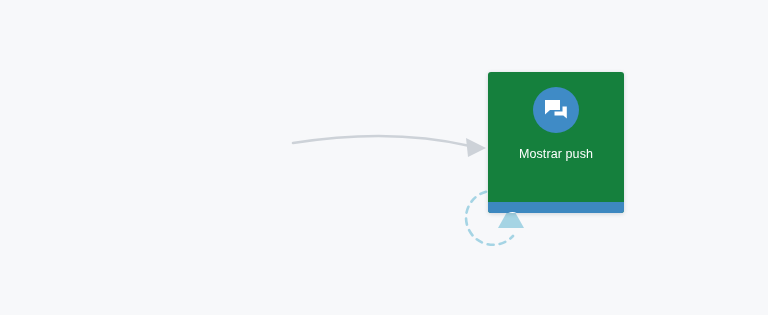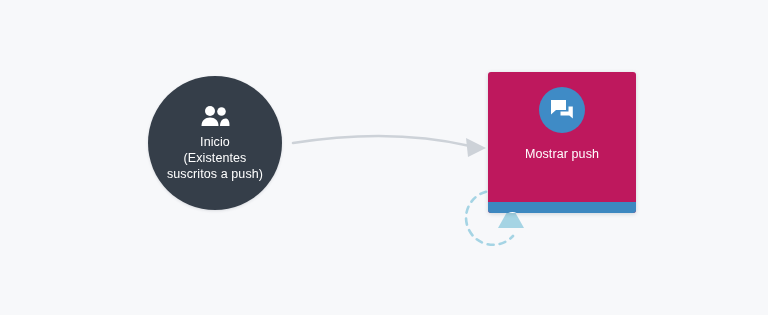--- a/index.html
+++ b/index.html
@@ -61,24 +61,24 @@
     text-align: center;
     letter-spacing: 0.1px;
     white-space: pre-line;
   }
 
   
   .action-card {
     position: absolute;
     left: 488px;
     top: 72px;
-    width: 148px;
+    width: 136px;
     height: 141px;
     border-radius: 3px;
-    background: #be185d;
+    background: #15803d;
     box-shadow: 0 1px 4px rgba(40,60,80,0.18);
     overflow: hidden;
     display: flex;
     flex-direction: column;
     gap: 40px;
   }
   .card-body {
     flex: 1 1 auto;
     display: flex;
     flex-direction: column;
@@ -142,33 +142,20 @@
                A 27 27 0 1 0 513 236" fill="none" stroke="#a5d4e4" stroke-width="2.6" stroke-linecap="round" stroke-dasharray="6 6"></path>
       <polygon points="511,205 524,228 498,228" fill="#a5d4e4"></polygon>
     </g>
 
     <g>
       <path d="M 293 143 C 350 134, 410 132, 470 146" fill="none" stroke="#cdd2d8" stroke-width="2.6" stroke-linecap="round"></path>
       <polygon points="486,148 466,138 468,157" fill="#cdd2d8"></polygon>
     </g>
   </svg>
 
-  <div class="start-node">
-    <span class="node-icon">
-      <svg viewBox="0 0 30 22" xmlns="http://www.w3.org/2000/svg" aria-hidden="true">
-        <circle cx="10" cy="6" r="5" fill="#ffffff"></circle>
-        <circle cx="21.5" cy="6.5" r="4.3" fill="#ffffff"></circle>
-        <path d="M1.5 21 C1.5 15.2 5.2 12.4 10 12.4 C14.8 12.4 18.5 15.2 18.5 21 Z" fill="#ffffff"></path>
-        <path d="M20 21 C20 16.6 22.2 13.6 25.6 13.6 C28 13.6 29.5 15.6 29.5 21 Z" fill="#ffffff"></path>
-      </svg>
-    </span>
-    <div class="node-label">Inicio
-(Existentes
-suscritos a push)</div>
-  </div>
 
   <div class="action-card">
     <div class="card-body">
       <div class="card-icon-circle">
         <svg viewBox="0 0 24 22" xmlns="http://www.w3.org/2000/svg" aria-hidden="true">
           <path d="M1 1 H16 V11 H6 L1 15.5 Z" fill="#ffffff"></path>
           <path d="M10.5 12.6 H18.5 V7.5 H22.8 V19.5 L19.3 16.6 H10.5 Z" fill="#ffffff"></path>
         </svg>
       </div>
       <div class="card-title">Mostrar push</div>

